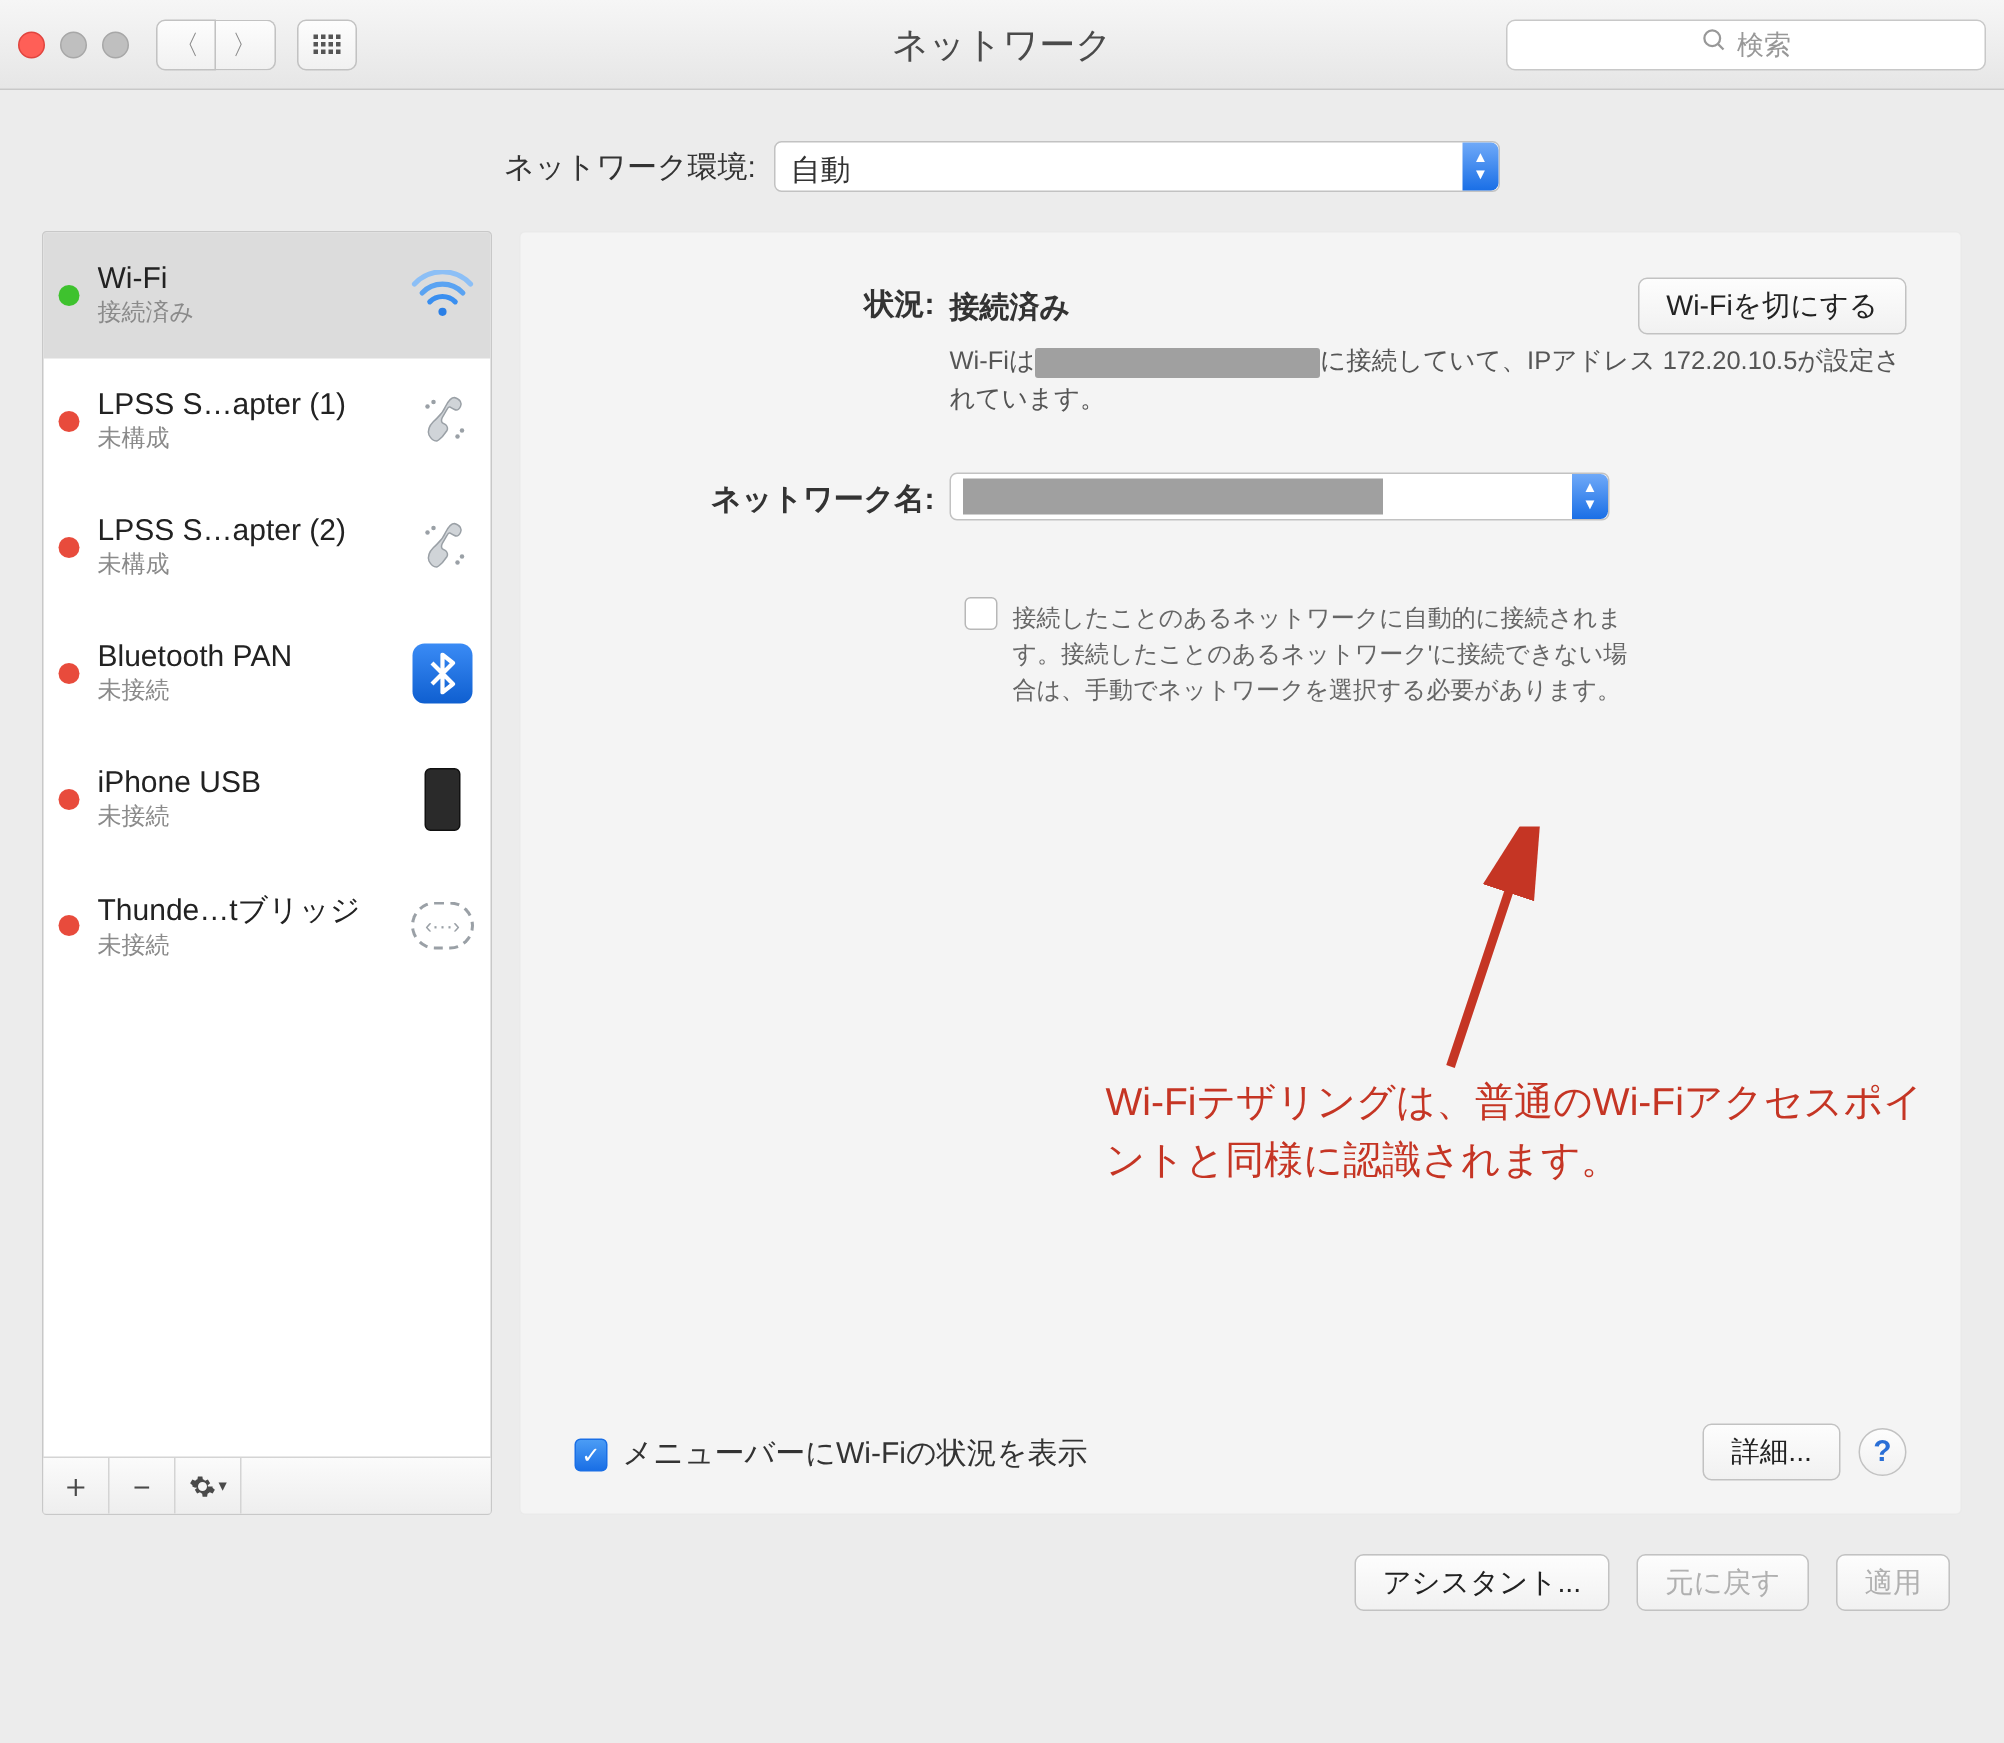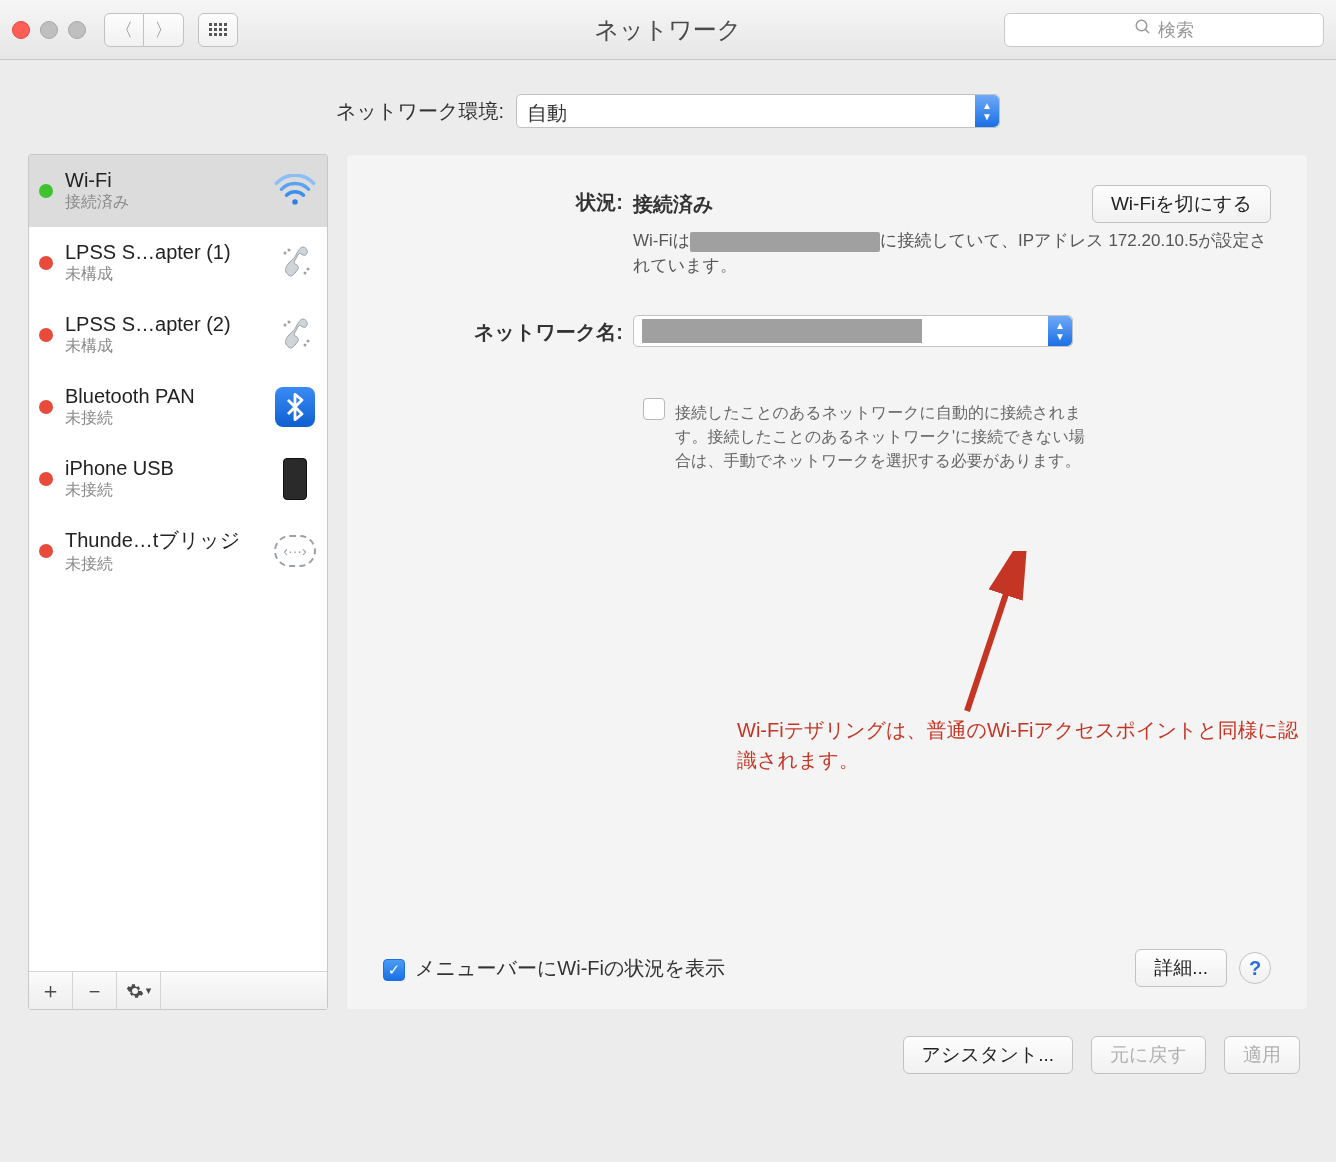--- a/index.html
+++ b/index.html
@@ -103,21 +103,21 @@
   background: #fff;
   border: 1px solid #c8c8c8;
   border-radius: 3px;
   display: flex; flex-direction: column;
 }
 .sb-list { flex: 1; overflow: hidden; }
 .sb-item {
   display: flex; align-items: center;
   padding: 8px 10px;
   border-bottom: none;
-  height: 72px;
+  height: 84px;
 }
 .sb-item.selected { background: #dcdcdc; }
 .status-dot {
   width: 14px; height: 14px; border-radius: 50%;
   margin-right: 12px; flex-shrink: 0;
 }
 .dot-green { background: #3ec22e; }
 .dot-red { background: #e84b3c; }
 .sb-text { flex: 1; min-width: 0; }
 .sb-name {
@@ -202,21 +202,21 @@
   display: flex; align-items: center; justify-content: center;
   color: #fff; font-size: 15px;
 }
 .chk-label { font-size: 20px; color: #333; }
 .chk-desc { font-size: 16px; color: #666; line-height: 1.5; margin-top: 6px; max-width: 420px; }
 
 .annotation {
   position: absolute;
   left: 390px; top: 560px;
   color: #c53524;
-  font-size: 20px;
+  font-size: 26px;
   line-height: 1.5;
   max-width: 640px;
   pointer-events: none;
 }
 .arrow {
   position: absolute;
   left: 600px; top: 396px;
   width: 90px; height: 170px;
   pointer-events: none;
 }

